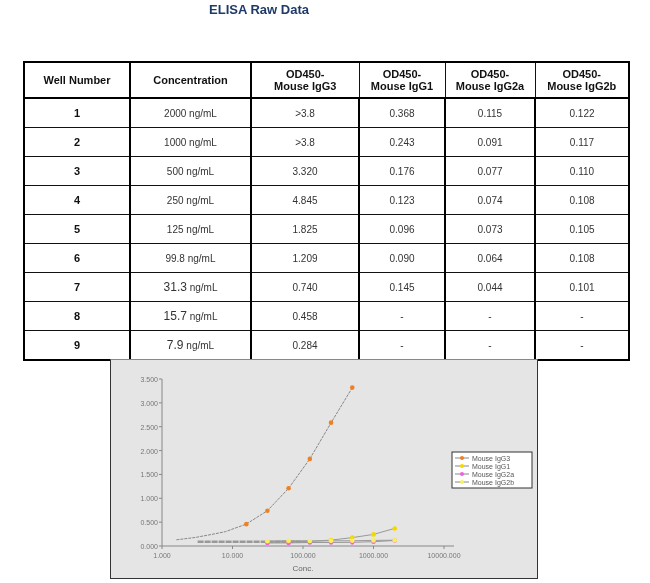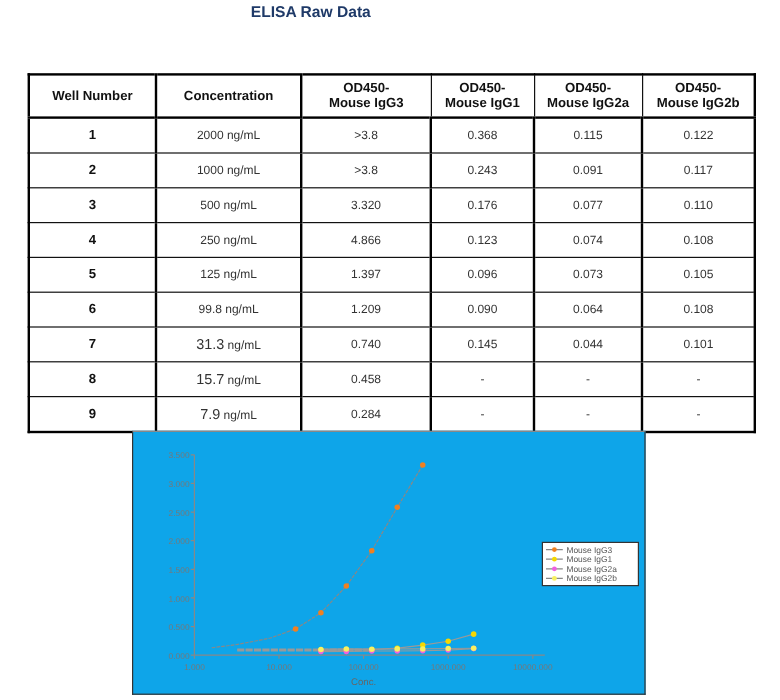--- a/index.html
+++ b/index.html
@@ -7,21 +7,21 @@
   .title { position: absolute; left: 0; width: 518px; top: 2px; text-align: center; font-size: 13px; font-weight: bold; color: #1f3a68; }
   table.raw { position: absolute; left: 23px; top: 17px; width: 605px; border-collapse: collapse; border: 2px solid #000; table-layout: fixed; margin-top: 44px; }
   table.raw th, table.raw td { border: 1px solid #111; text-align: center; padding: 0; font-size: 10px; color: #333; }
   table.raw th { height: 34px; font-size: 11px; font-weight: bold; color: #111; line-height: 12px; }
   table.raw td { height: 28px; }
   table.raw td.well { font-weight: bold; color: #111; font-size: 11px; }
   table.raw td.big { font-size: 12px; }
   table.raw td.big span.unit { font-size: 10px; text-align: right; }
   table.raw tr.hdr { border-bottom: 2px solid #000; }
   table.raw td.sep, table.raw th.sep { border-right: 2px solid #000; }
-  .chartbox { position: absolute; left: 110px; top: 359px; width: 426px; height: 218px; border: 1px solid #333; border-top-color: #888; background: #0ea5e9; }
+  .chartbox { position: absolute; left: 110px; top: 359px; width: 426px; height: 218px; border: 1px solid #333; border-top-color: #888; background: #e5e5e5; }
   svg text { font-family: "Liberation Sans", sans-serif; }
 </style>
 </head>
 <body>
 
 <div class="title">ELISA Raw Data</div>
 
 <table class="raw">
   <colgroup>
     <col style="width:106px">
@@ -78,29 +78,29 @@
         <td class="well sep">3</td>
         <td class="sep">500 ng/mL</td>
         <td class="sep">3.320</td>
         <td class="sep">0.176</td>
         <td class="sep">0.077</td>
         <td>0.110</td>
       </tr>
       <tr>
         <td class="well sep">4</td>
         <td class="sep">250 ng/mL</td>
-        <td class="sep">4.866</td>
+        <td class="sep">4.845</td>
         <td class="sep">0.123</td>
         <td class="sep">0.074</td>
         <td>0.108</td>
       </tr>
       <tr>
         <td class="well sep">5</td>
         <td class="sep">125 ng/mL</td>
-        <td class="sep">1.397</td>
+        <td class="sep">1.825</td>
         <td class="sep">0.096</td>
         <td class="sep">0.073</td>
         <td>0.105</td>
       </tr>
       <tr>
         <td class="well sep">6</td>
         <td class="sep">99.8 ng/mL</td>
         <td class="sep">1.209</td>
         <td class="sep">0.090</td>
         <td class="sep">0.064</td>

